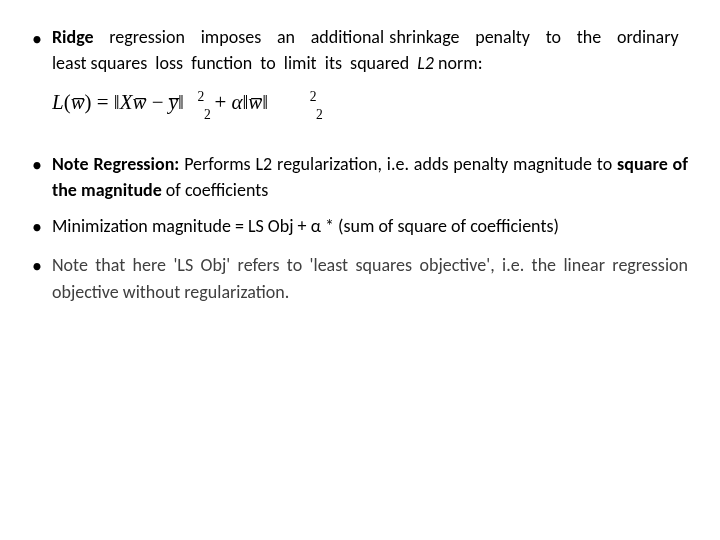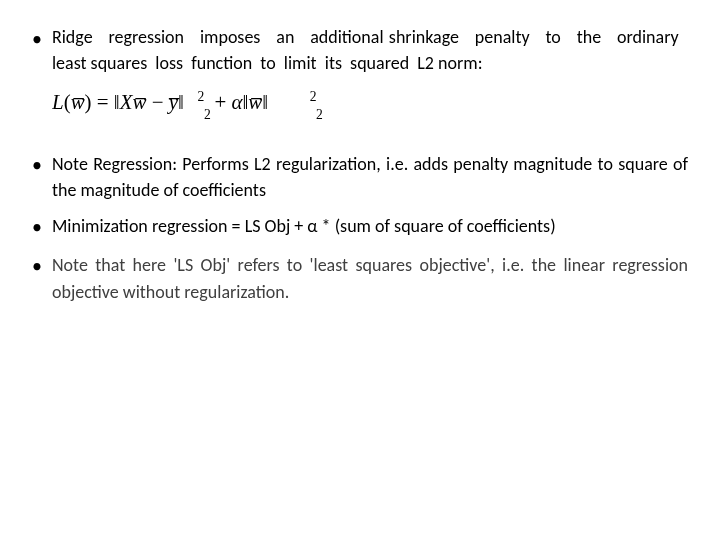--- a/index.html
+++ b/index.html
@@ -62,21 +62,21 @@
       align-items: flex-end;
       margin-top: 4px;
       margin-bottom: 2px;
     }
 
     .formula-svg {
       height: 40px;
     }
 
     .bold {
-      font-weight: normal;
+      font-weight: bold;
     }
 
     .orange {
       color: #404040;
     }
 
     .sub-bullet-list {
       list-style: none;
       padding: 0;
       margin: 0;
@@ -103,21 +103,21 @@
 </head>
 <body>
 
 <div class="slide-container">
 
   <ul class="bullet-list">
     <li class="bullet-item">
       <span class="bullet-dot">•</span>
       <div class="bullet-text">
         <p>
-          <span class="bold">Ridge</span>&nbsp;&nbsp; regression&nbsp;&nbsp; imposes&nbsp;&nbsp; an&nbsp;&nbsp; additional shrinkage&nbsp;&nbsp; penalty&nbsp;&nbsp; to&nbsp;&nbsp; the&nbsp;&nbsp; ordinary&nbsp;&nbsp; least squares&nbsp; loss&nbsp; function&nbsp; to&nbsp; limit&nbsp; its&nbsp; squared&nbsp; <span style="margin-top:44px;">L2</span> norm:
+          <span class="bold">Ridge</span>&nbsp;&nbsp; regression&nbsp;&nbsp; imposes&nbsp;&nbsp; an&nbsp;&nbsp; additional shrinkage&nbsp;&nbsp; penalty&nbsp;&nbsp; to&nbsp;&nbsp; the&nbsp;&nbsp; ordinary&nbsp;&nbsp; least squares&nbsp; loss&nbsp; function&nbsp; to&nbsp; limit&nbsp; its&nbsp; squared&nbsp; <span style="font-style:italic;margin-top:44px;">L2</span> norm:
         </p>
         <div class="formula-block">
 
           <svg class="formula-svg" viewBox="0 0 310 42" xmlns="http://www.w3.org/2000/svg" style="height:44px; width:auto;">
 
             <text x="0" y="28" font-family="Times New Roman, serif" font-size="20" fill="#000">
               <tspan font-style="italic">L</tspan>(<tspan font-style="italic">w̅</tspan>) = ‖<tspan font-style="italic">X</tspan><tspan font-style="italic">w̅</tspan> − <tspan font-style="italic">y̅</tspan>‖
             </text>
             <text x="139" y="20" font-family="Times New Roman, serif" font-size="13" fill="#000">2</text>
             <text x="145" y="37" font-family="Times New Roman, serif" font-size="13" fill="#000">2</text>
@@ -136,21 +136,21 @@
       <span class="sub-bullet-dot">•</span>
       <div class="sub-bullet-text">
         <span class="bold">Note Regression:</span>
         <span> Performs L2 regularization, i.e. adds penalty magnitude to </span><span class="bold">square of the magnitude</span><span> of coefficients</span>
       </div>
     </li>
 
     <li class="sub-bullet-item">
       <span class="sub-bullet-dot">•</span>
       <div class="sub-bullet-text">
-        <span>Minimization regression = LS Obj + α * (sum of square of coefficients)</span>
+        <span>Minimization magnitude = LS Obj + α * (sum of square of coefficients)</span>
       </div>
     </li>
 
     <li class="sub-bullet-item">
       <span class="sub-bullet-dot">•</span>
       <div class="sub-bullet-text orange">
         <span>Note that here 'LS Obj' refers to 'least squares objective', i.e. the linear regression objective without regularization.</span>
       </div>
     </li>
 

